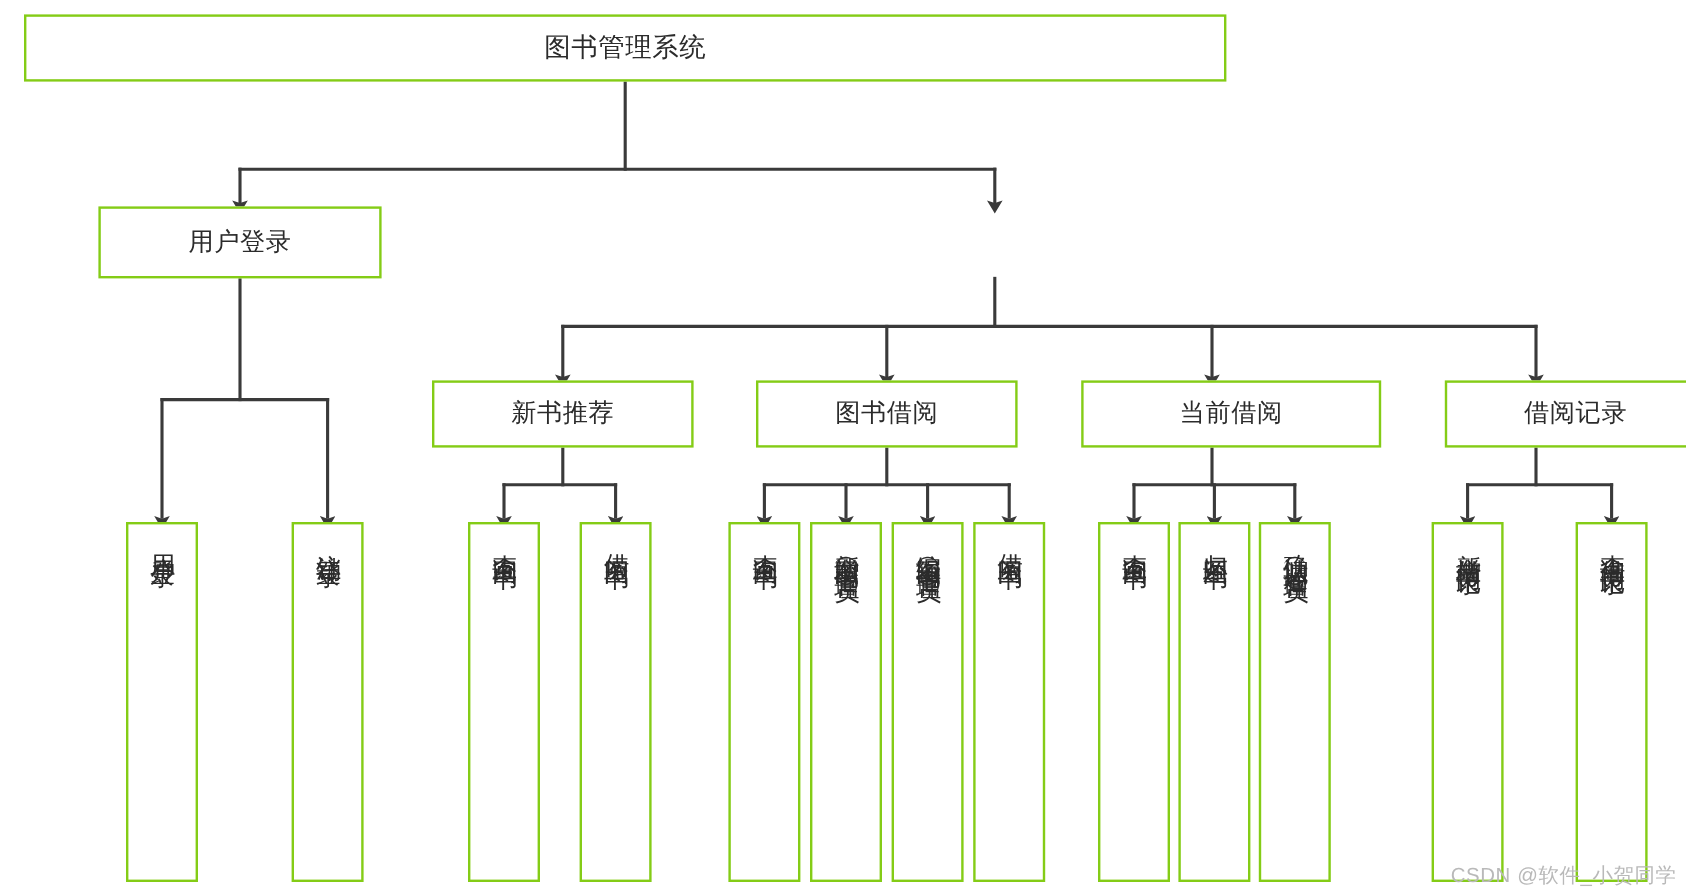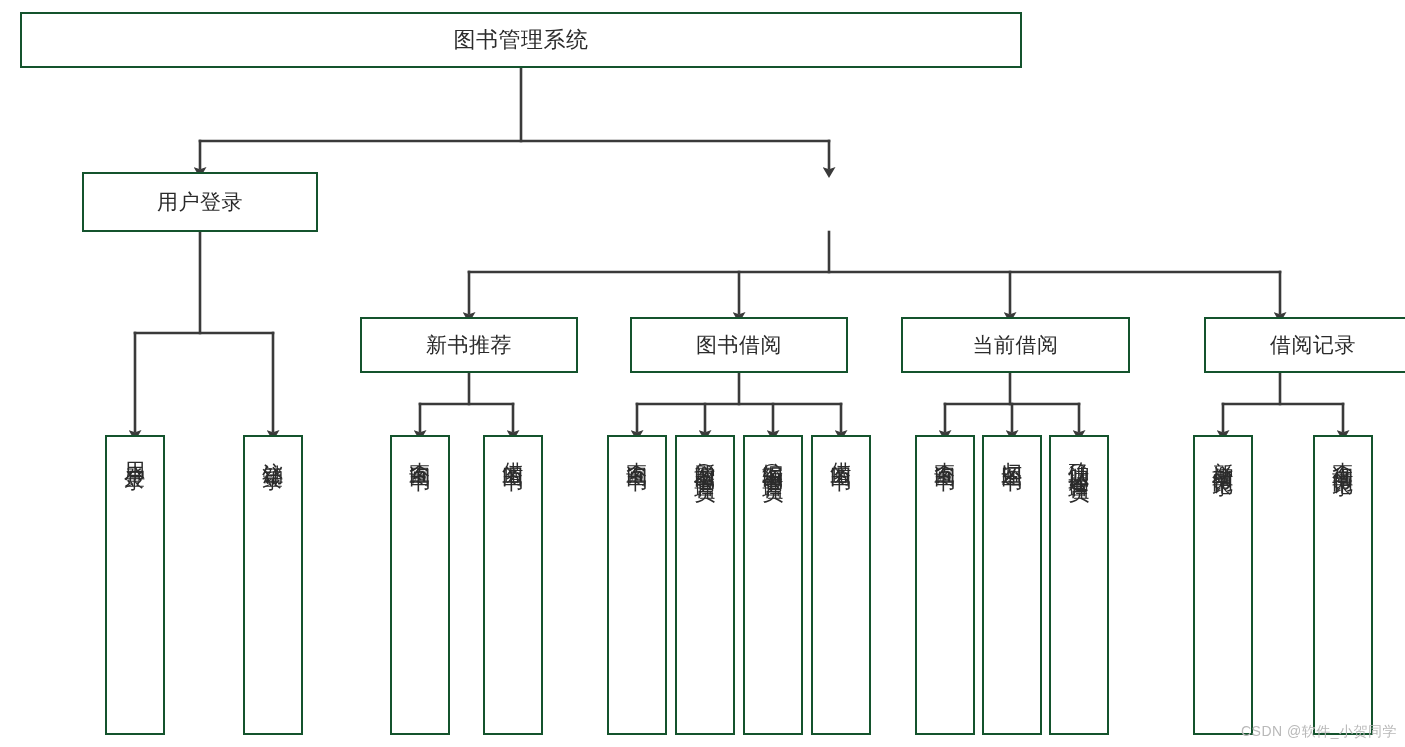--- a/index.html
+++ b/index.html
@@ -11,21 +11,21 @@
     overflow:hidden;
     position:relative;
   }
   #canvas{position:relative;width:1405px;height:747px;}
   svg#wires{position:absolute;left:0;top:0;width:1405px;height:747px;pointer-events:none;}
 
   .node{
     position:absolute;
     box-sizing:border-box;
     background:#ffffff;
-    border:2px solid #14532d;
+    border:2px solid #84cc16;
     display:flex;
     align-items:center;
     justify-content:center;
     color:#2b2b2b;
     z-index:2;
   }
   .node .lbl{
     display:block;
     text-align:center;
     letter-spacing:0.5px;
@@ -49,21 +49,21 @@
     font-size:21px;
     line-height:1.22;
     letter-spacing:3px;
     white-space:nowrap;
     height:auto;
   }
   .watermark{
     position:absolute;
     right:8px;
     bottom:6px;
-    font-size:14px;
+    font-size:17px;
     color:#b9b9b9;
     letter-spacing:0.5px;
     z-index:5;
     white-space:nowrap;
   }
 </style>
 </head>
 <body>
 
 <div id="canvas">
@@ -128,21 +128,21 @@
   <div class="node h-node" style="left:82px;top:172px;width:236px;height:60px;">
     <span class="lbl">用户登录</span>
   </div>
 
   <div class="node h-node" style="left:630px;top:317px;width:218px;height:56px;">
     <span class="lbl">图书借阅</span>
   </div>
   <div class="node h-node" style="left:360px;top:317px;width:218px;height:56px;">
     <span class="lbl">新书推荐</span>
   </div>
-  <div class="node h-node" style="left:901px;top:317px;width:229px;height:56px;">
+  <div class="node h-node" style="left:901px;top:317px;width:250px;height:56px;">
     <span class="lbl">当前借阅</span>
   </div>
   <div class="node h-node" style="left:1171px;top:317px;width:218px;height:56px;margin-left:33px;">
     <span class="lbl">借阅记录</span>
   </div>
 
   <div class="node v-node" style="left:105px;top:435px;width:60px;height:300px;">
     <span class="lbl">用户登录</span>
   </div>
   <div class="node v-node" style="left:243px;top:435px;width:60px;height:300px;">

